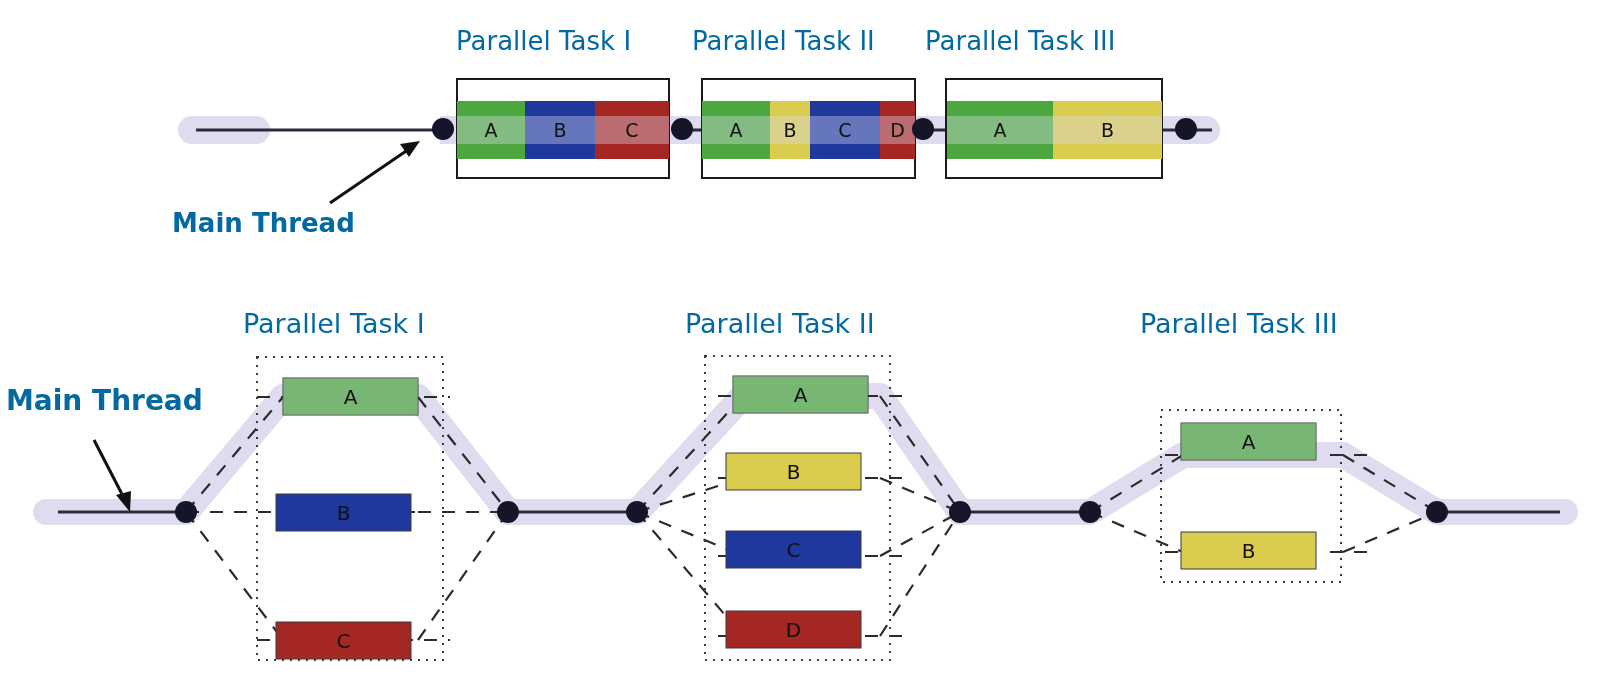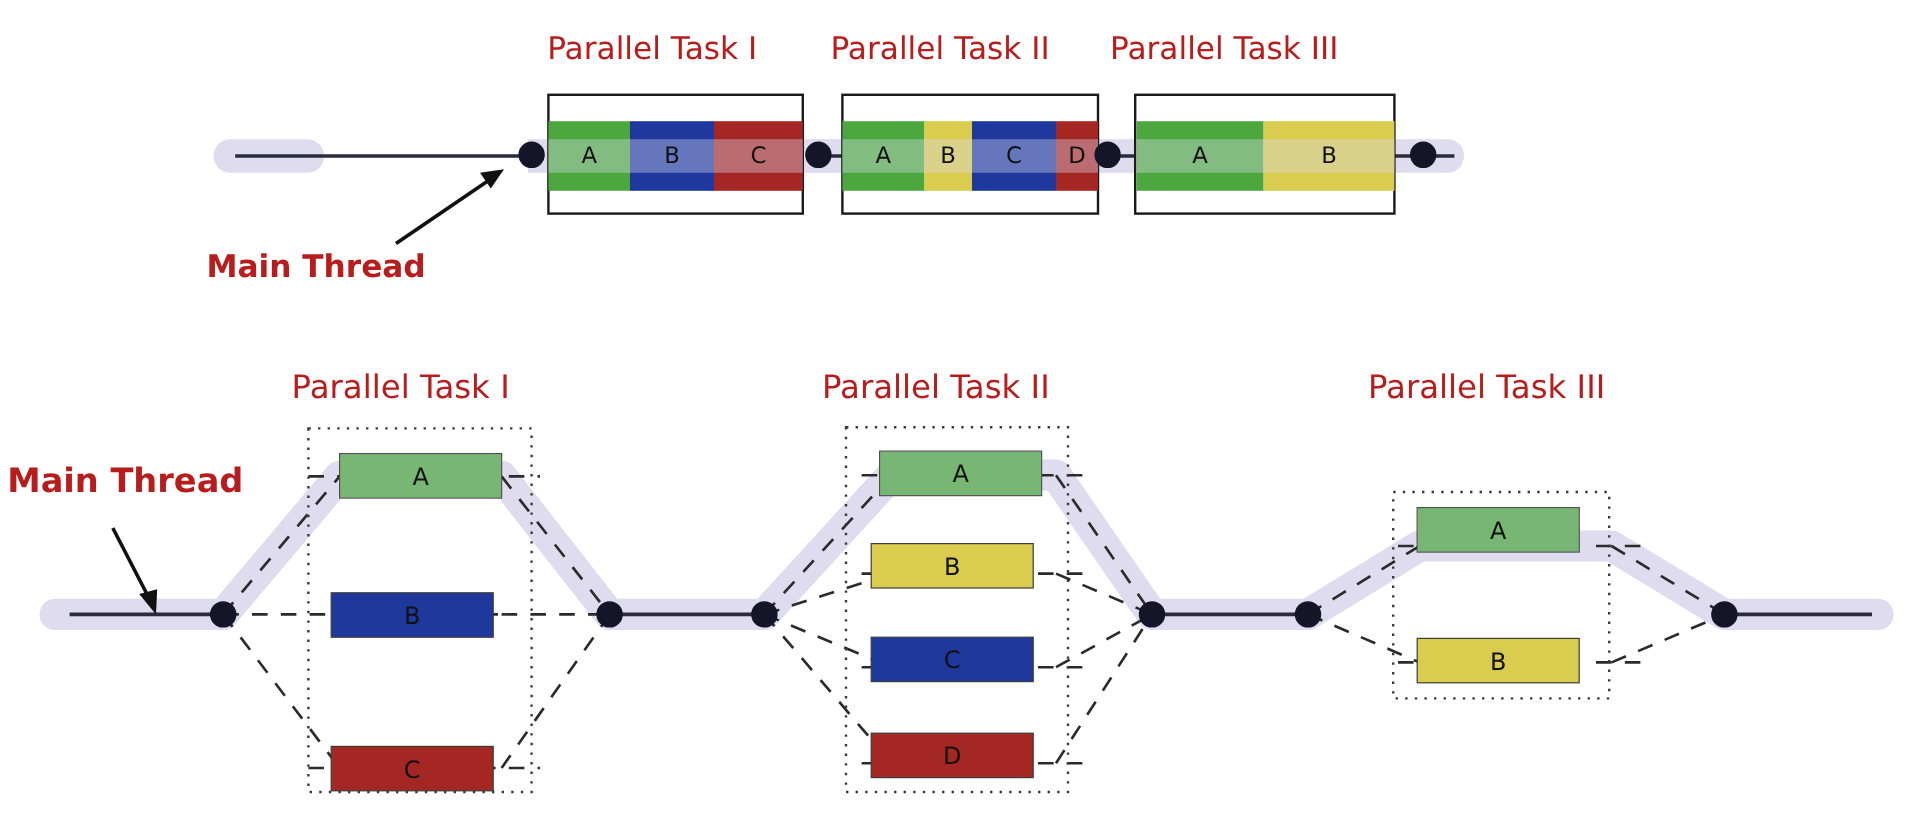--- a/index.html
+++ b/index.html
@@ -4,21 +4,21 @@
 <style>
   html,body{margin:0;padding:0;background:#ffffff;}
   body{
     width:1600px;height:692px;
     font-family:"DejaVu Sans","Liberation Sans",sans-serif;
     overflow:hidden;
     position:relative;
   }
   #stage{position:absolute;left:0;top:0;width:1600px;height:692px;}
   svg.layer{position:absolute;left:0;top:0;width:1600px;height:692px;overflow:visible;}
-  .lbl{position:absolute;white-space:nowrap;color:#b91c1c;}
+  .lbl{position:absolute;white-space:nowrap;color:#0369a1;}
   .task-title{font-size:27px;letter-spacing:0px;}
   .task-title-top{font-size:26px;}
   .main-thread-lbl{font-weight:bold;font-size:28px;}
   .main-thread-lbl-top{font-weight:bold;font-size:26px;}
   .bar-text{
     position:absolute;display:flex;align-items:center;justify-content:center;
     font-size:20px;color:#111111;pointer-events:none;
   }
   .seg-text{
     position:absolute;display:flex;align-items:center;justify-content:center;

